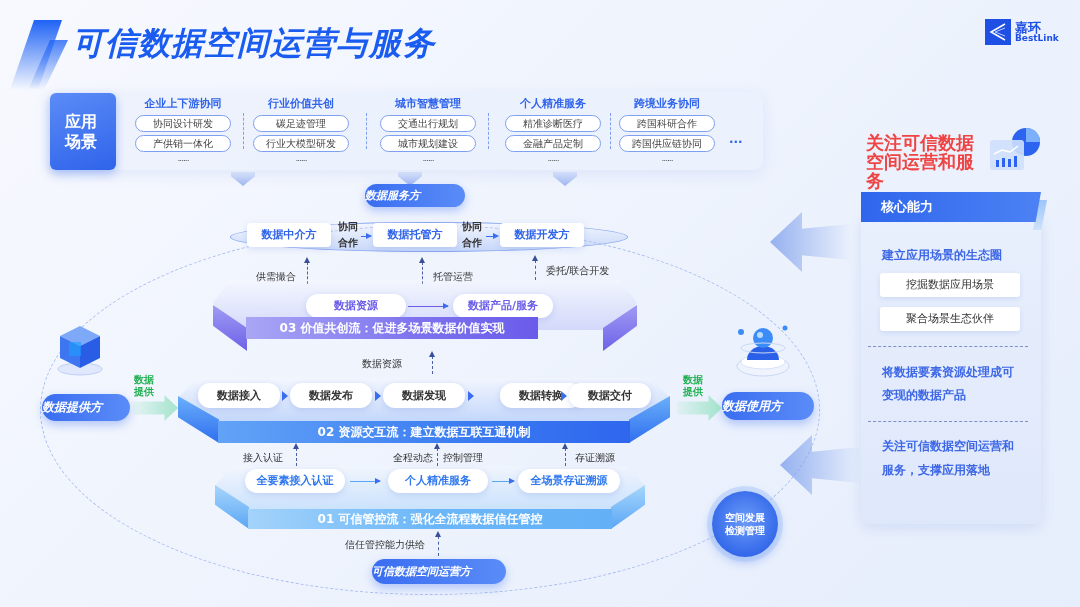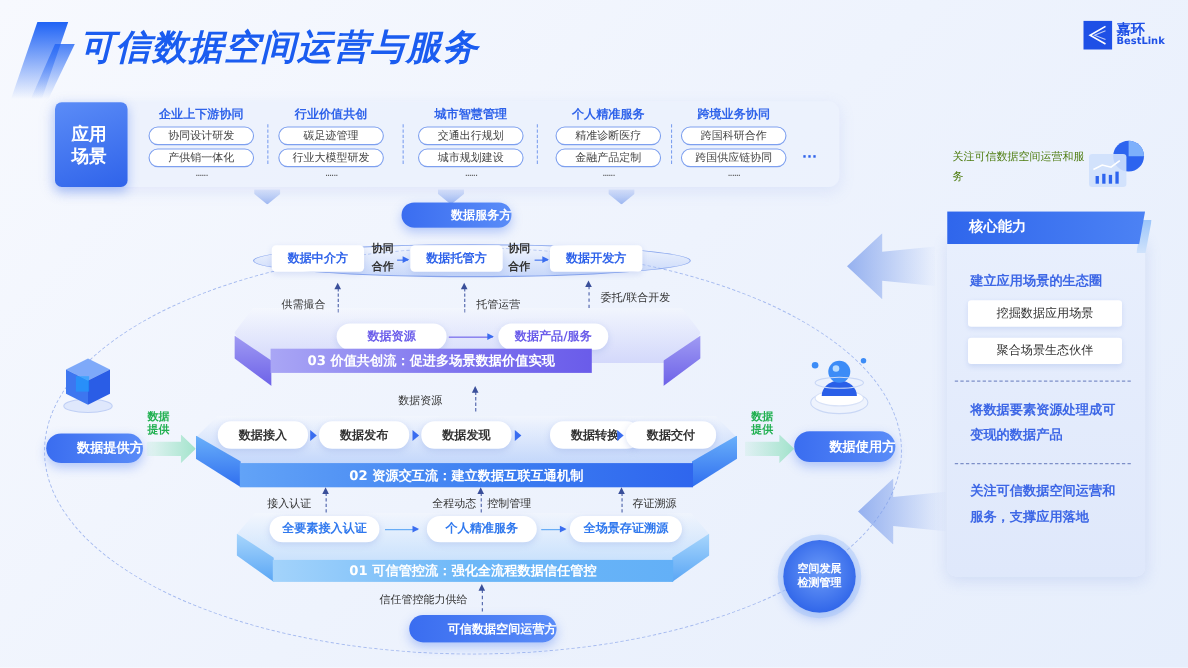--- a/index.html
+++ b/index.html
@@ -51,23 +51,24 @@
     position: absolute; width: 24px; height: 14px;
     background: linear-gradient(180deg, rgba(140,170,240,0.2), rgba(120,155,235,0.7));
     clip-path: polygon(0 0, 100% 0, 100% 30%, 50% 100%, 0 30%);
   }
 
   
   .orbit { left: 40px; top: 225px; width: 780px; height: 370px; border: 1px dashed #a9bdf0; border-radius: 50%; }
 
   
   .btn-blue {
-    position: absolute; border-radius: 16px; color: #fff; font-weight: bold; text-align: right;
+    position: absolute; border-radius: 16px; color: #fff; font-weight: bold; text-align: left;
     background: linear-gradient(90deg, #3a6df0, #5a8cf8);
     box-shadow: 0 4px 10px rgba(58,109,240,0.35);
+    font-style: italic;
   }
   .svc-party { left: 365px; top: 184px; width: 100px; height: 23px; line-height: 23px; font-size: 11px; }
   .svc-ellipse {
     left: 230px; top: 222px; width: 398px; height: 30px; border-radius: 50%;
     border: 1px solid #8aa7ee;
     background: linear-gradient(180deg, rgba(255,255,255,0.2), rgba(150,180,245,0.45));
   }
   .svc-box {
     position: absolute; top: 223px; width: 84px; height: 24px; line-height: 24px;
     background: #fff; border-radius: 4px; font-size: 11px; font-weight: bold; color: #2f63ea; text-align: center;
@@ -153,21 +154,21 @@
   .monitor {
     left: 712px; top: 491px; width: 66px; height: 66px; border-radius: 50%;
     background: radial-gradient(circle at 50% 45%, #6c9bf8, #2c62e8 80%);
     box-shadow: 0 0 0 5px rgba(170,200,250,0.5), 0 4px 12px rgba(44,98,232,0.4);
     color: #fff; font-size: 10px; font-weight: bold; text-align: center;
     display: flex; align-items: center; justify-content: center; line-height: 13px;
   }
   .operator-btn { left: 372px; top: 559px; width: 134px; height: 25px; line-height: 25px; font-size: 11px; border-radius: 13px; }
 
   
-  .rp-heading { left: 866px; top: 133px; font-size: 10px; font-weight: normal; color: #4d7c0f; line-height: 19px; width: 120px; }
+  .rp-heading { left: 866px; top: 133px; font-size: 18px; font-weight: bold; color: #ef4444; line-height: 19px; width: 120px; }
   .rp-chart-icon { left: 988px; top: 124px; width: 56px; height: 50px; }
   .rp-card {
     left: 861px; top: 215px; width: 180px; height: 309px; border-radius: 8px;
     background: linear-gradient(180deg, #e8effd, #dfe8fb);
     box-shadow: 0 4px 14px rgba(110,140,220,0.2);
   }
   .rp-header {
     left: 861px; top: 192px; width: 180px; height: 30px; line-height: 30px;
     background: linear-gradient(90deg, #2f66ec, #4c82f4);
     color: #fff; font-weight: bold; font-size: 13px; padding-left: 20px;

